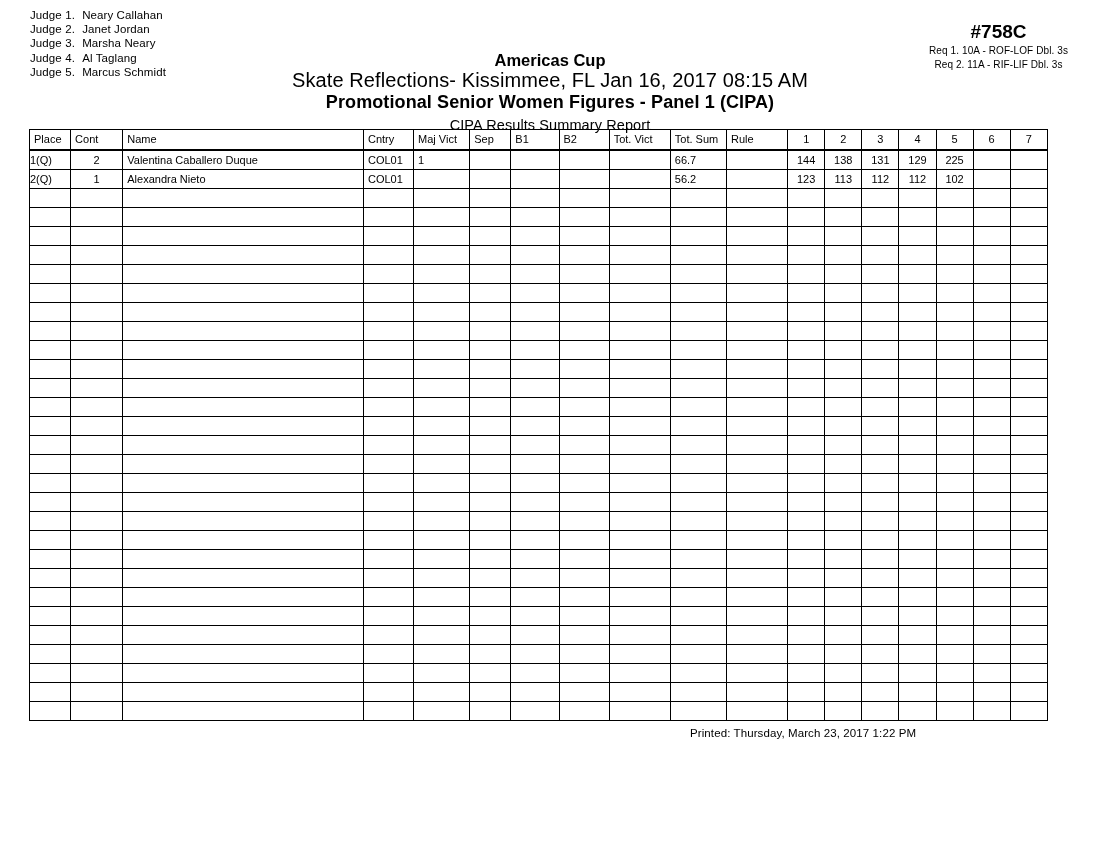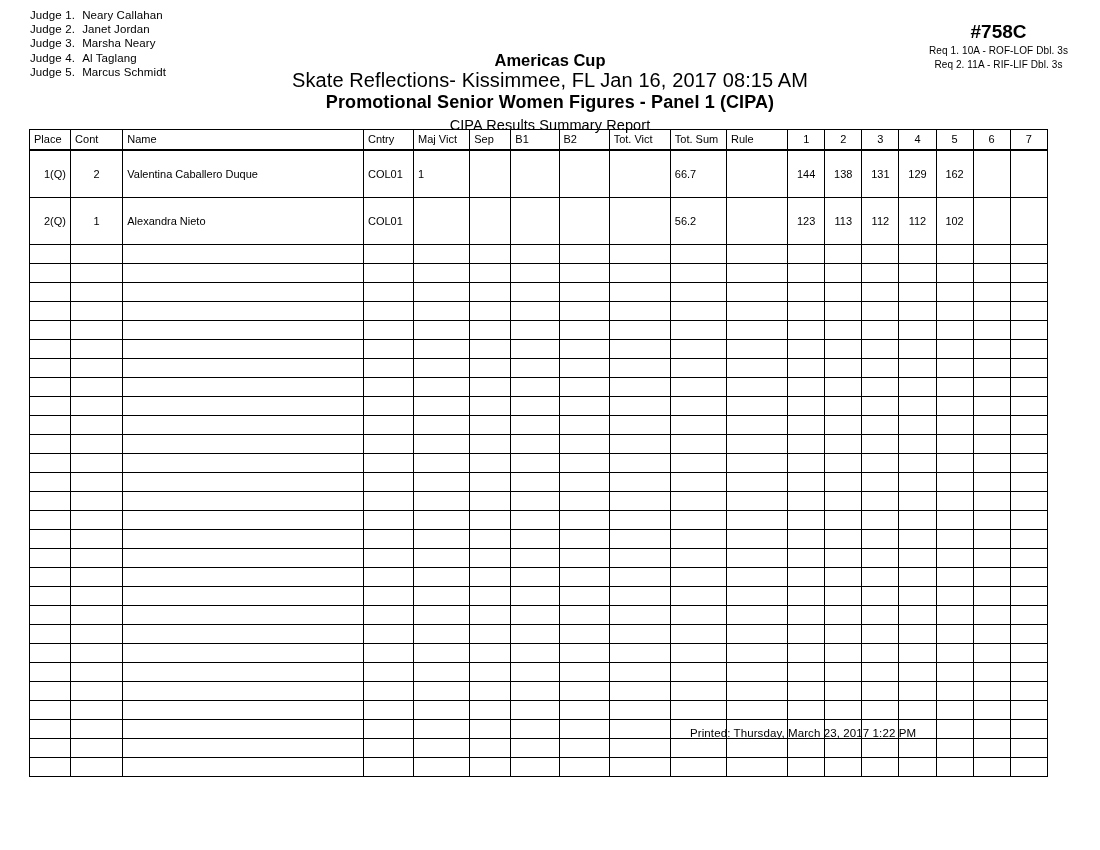--- a/index.html
+++ b/index.html
@@ -104,21 +104,21 @@
     white-space: nowrap;
     line-height: 18px;
   }
   #results-table thead th {
     border-bottom: 2px solid #000000;
     height: 19px;
     line-height: 19px;
   }
   
   .col-judge { text-align: center !important; padding: 0 !important; }
-  .cell-place  { text-align: left; padding: 14px !important; }
+  .cell-place  { text-align: left; padding: 0 !important; }
   .cell-cont   { text-align: center !important; padding: 0 !important; }
 
   
   #printed-footer {
     position: absolute;
     left: 690px;
     top: 727px;
     font-size: 11.5px;
     white-space: nowrap;
     letter-spacing: 0.1px;
@@ -204,21 +204,21 @@
         <td></td>
         <td></td>
         <td></td>
         <td></td>
         <td>66.7</td>
         <td></td>
         <td class="col-judge">144</td>
         <td class="col-judge">138</td>
         <td class="col-judge">131</td>
         <td class="col-judge">129</td>
-        <td class="col-judge">162</td>
+        <td class="col-judge">225</td>
         <td class="col-judge"></td>
         <td class="col-judge"></td>
       </tr>
       <tr>
         <td class="cell-place">2(Q)</td>
         <td class="cell-cont">1</td>
         <td>Alexandra Nieto</td>
         <td>COL01</td>
         <td></td>
         <td></td>

